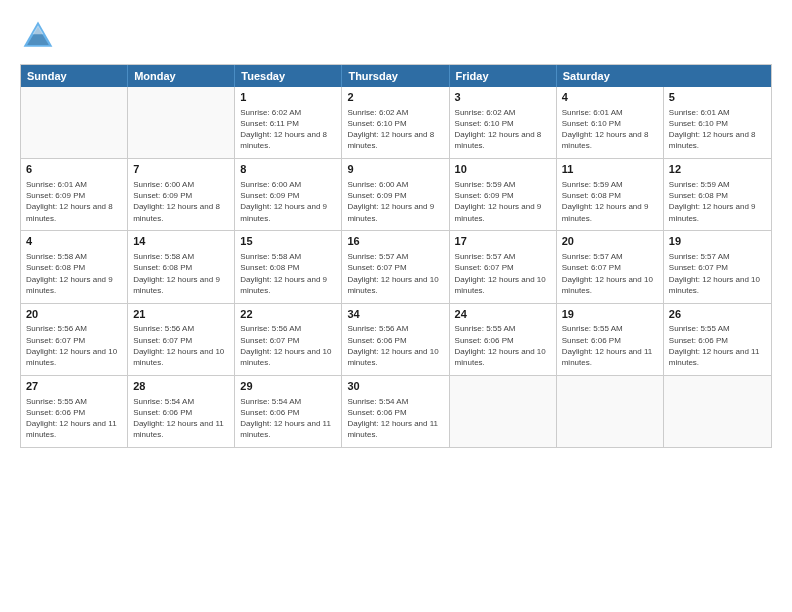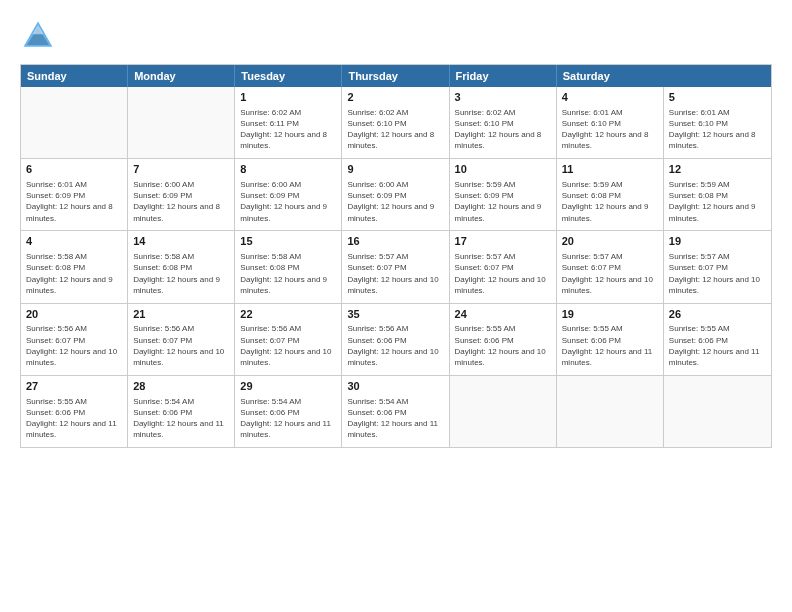--- a/index.html
+++ b/index.html
@@ -238,21 +238,21 @@
           </div>
           <div class="cal-cell">
             <div class="day-num">21</div>
             <div class="cell-detail">Sunrise: 5:56 AM<br>Sunset: 6:07 PM<br>Daylight: 12 hours and 10 minutes.</div>
           </div>
           <div class="cal-cell">
             <div class="day-num">22</div>
             <div class="cell-detail">Sunrise: 5:56 AM<br>Sunset: 6:07 PM<br>Daylight: 12 hours and 10 minutes.</div>
           </div>
           <div class="cal-cell">
-            <div class="day-num">35</div>
+            <div class="day-num">34</div>
             <div class="cell-detail">Sunrise: 5:56 AM<br>Sunset: 6:06 PM<br>Daylight: 12 hours and 10 minutes.</div>
           </div>
           <div class="cal-cell">
             <div class="day-num">24</div>
             <div class="cell-detail">Sunrise: 5:55 AM<br>Sunset: 6:06 PM<br>Daylight: 12 hours and 10 minutes.</div>
           </div>
           <div class="cal-cell">
             <div class="day-num">19</div>
             <div class="cell-detail">Sunrise: 5:55 AM<br>Sunset: 6:06 PM<br>Daylight: 12 hours and 11 minutes.</div>
           </div>

